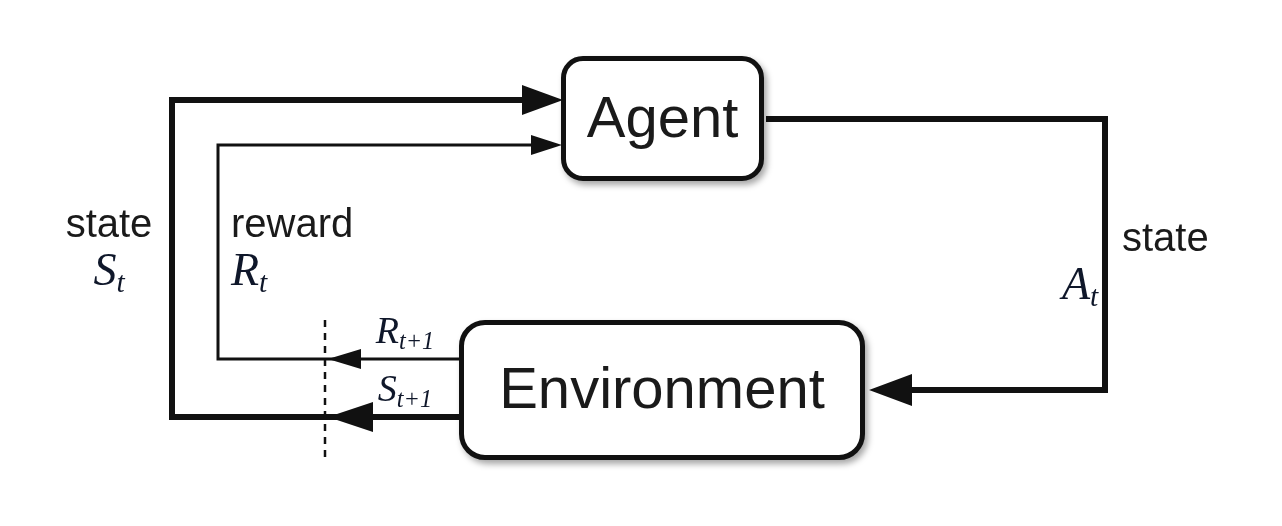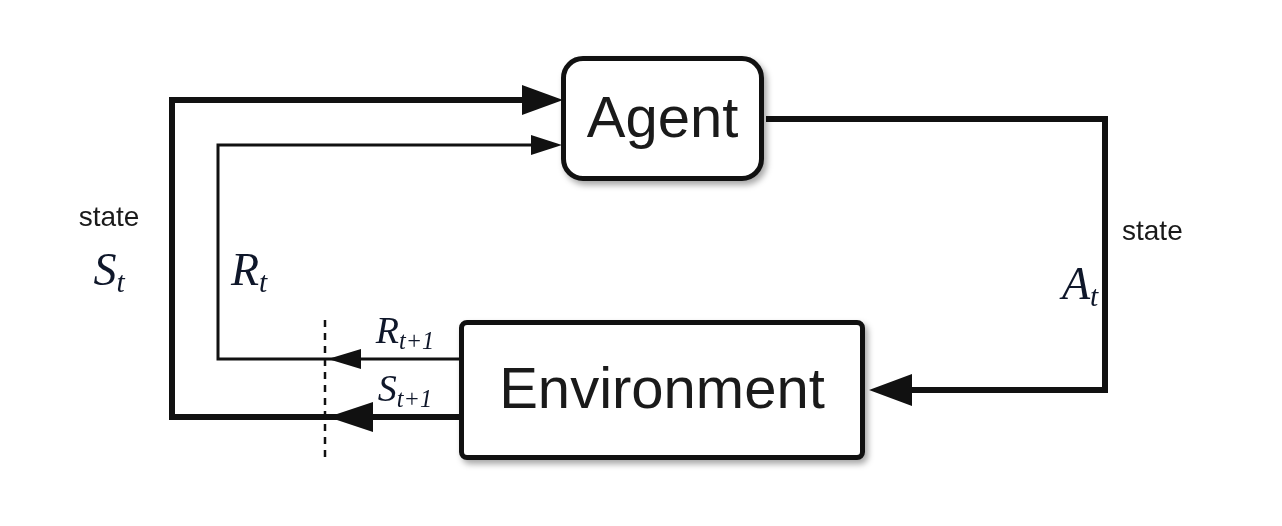--- a/index.html
+++ b/index.html
@@ -40,25 +40,25 @@
     padding-bottom: 4px;
   }
   #agent-box {
     left: 561px; top: 56px;
     width: 203px; height: 125px;
     border-radius: 22px;
   }
   #environment-box {
     left: 459px; top: 320px;
     width: 406px; height: 140px;
-    border-radius: 8px;
+    border-radius: 26px;
   }
   .edge-label {
     position: absolute;
-    font-size: 28px;
+    font-size: 40px;
     line-height: 1;
     color: #1a1a1a;
     white-space: nowrap;
   }
   .edge-label.centered {
     width: 120px;
     text-align: center;
   }
   .msym {
     position: absolute;
@@ -117,20 +117,21 @@
 
   <div class="node" id="environment-box">
     <span class="node-label">Environment</span>
   </div>
 
   <div class="edge-label centered" id="state-word">state</div>
   <div class="msym centered" id="state-sym">
     <span>S</span><span class="sub">t</span>
   </div>
 
+  <div class="edge-label" id="reward-word">reward</div>
   <div class="msym" id="reward-sym">
     <span>R</span><span class="sub">t</span>
   </div>
 
   <div class="edge-label" id="action-word">state</div>
   <div class="msym" id="action-sym">
     <span>A</span><span class="sub">t</span>
   </div>
 
   <div class="msym small centered" id="next-reward">

